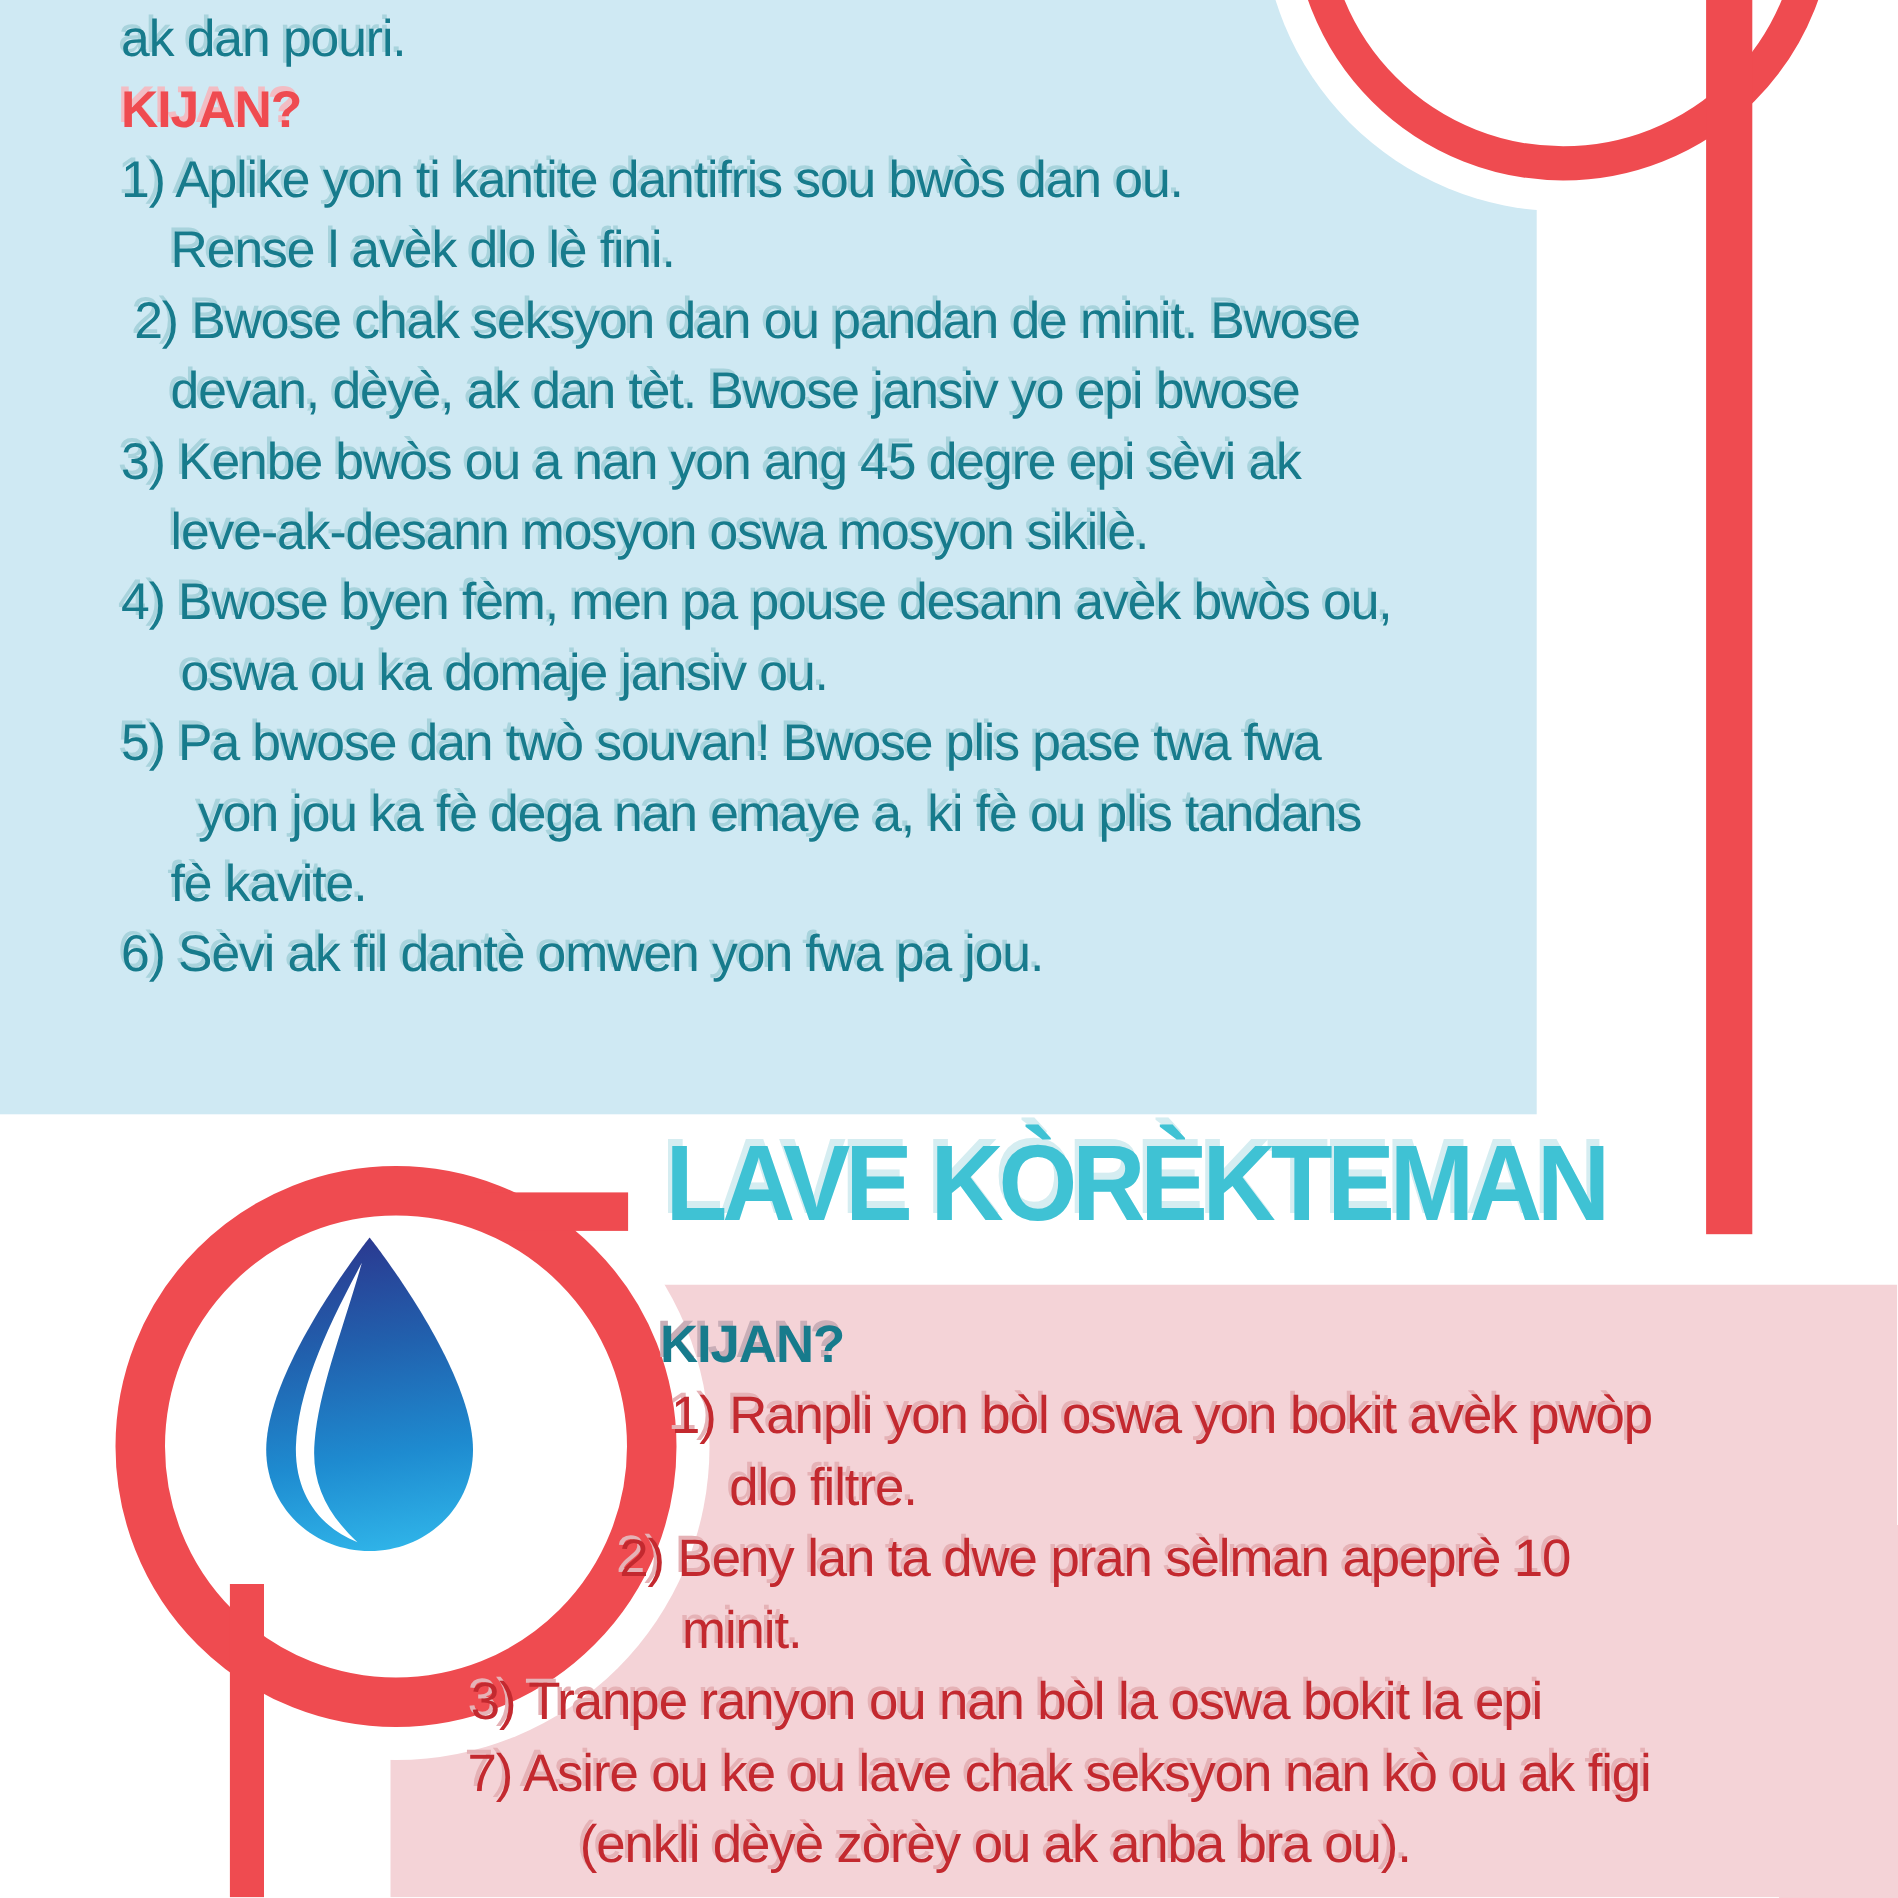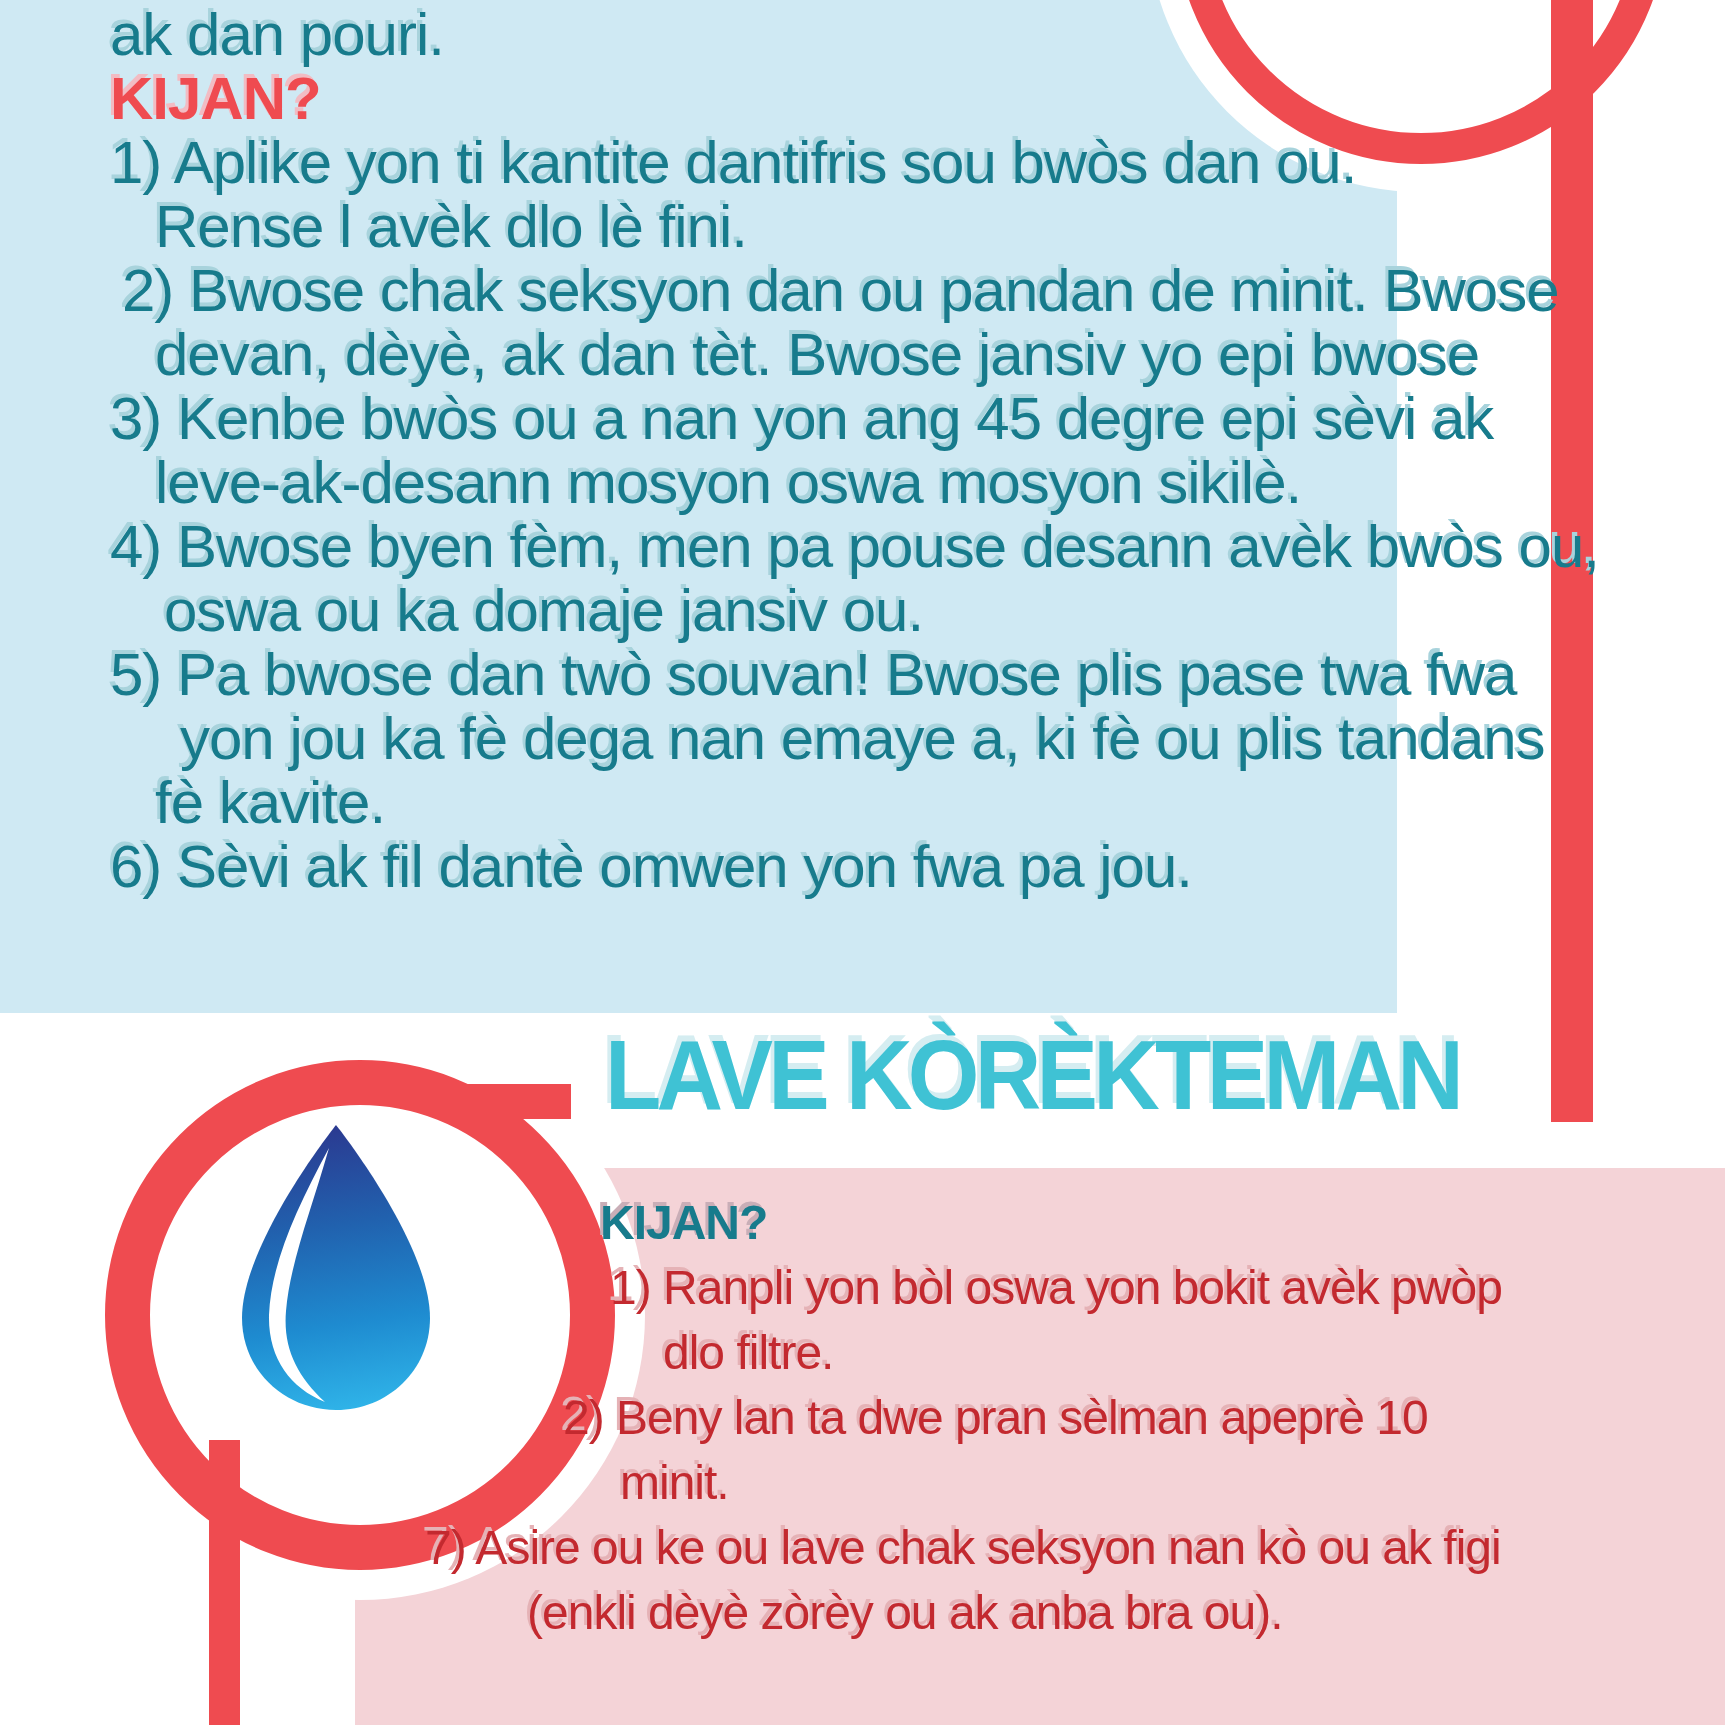--- a/index.html
+++ b/index.html
@@ -25,21 +25,21 @@
   
   .wash-title{
     position:absolute;left:605px;top:1026px;line-height:1;white-space:nowrap;
     font-size:98px;font-weight:bold;color:#3fc2d4;letter-spacing:-5px;
     transform:scaleX(0.94);transform-origin:left top;
     text-shadow:-4px -6px 0 #d5edf1;
   }
 
   
   .textblock{position:absolute;white-space:nowrap;}
-  .brush-text{left:110px;top:3px;font-size:60px;line-height:64px;letter-spacing:-1px;color:#177b8c;}
+  .brush-text{left:110px;top:3px;font-size:47px;line-height:64px;letter-spacing:-1px;color:#177b8c;}
   .wash-text{left:425px;top:1190px;font-size:48px;line-height:65px;letter-spacing:-1px;color:#c3292f;}
   .brush-text .line{text-shadow:-3px -4px 0 #a8d3dc;}
   .wash-text  .line{text-shadow:-3px -4px 0 #e5b2b6;}
   .brush-text .line.header{color:#ef4b50;font-weight:bold;text-shadow:-3px -4px 0 #f2bcc3;}
   .wash-text  .line.header{color:#177b8c;font-weight:bold;text-shadow:-3px -4px 0 #c9aeb7;}
 
   .drop-icon{position:absolute;left:233px;top:1123px;width:197px;height:287px;}
 </style>
 </head>
 <body>
@@ -86,17 +86,18 @@
       <div class="line cont" style="margin-left: 70px;">yon jou ka fè dega nan emaye a, ki fè ou plis tandans</div>
       <div class="line cont" style="margin-left: 45px;">fè kavite.</div>
       <div class="line step" style="margin-left: 0px;">6) Sèvi ak fil dantè omwen yon fwa pa jou.</div>
     </div>
   <div class="textblock wash-text" id="wash-lines">
       <div class="line header" style="margin-left: 175px;">KIJAN?</div>
       <div class="line step" style="margin-left: 185px;">1) Ranpli yon bòl oswa yon bokit avèk pwòp</div>
       <div class="line cont" style="margin-left: 238px;">dlo filtre.</div>
       <div class="line step" style="margin-left: 138px;">2) Beny lan ta dwe pran sèlman apeprè 10</div>
       <div class="line cont" style="margin-left: 195px;">minit.</div>
+      <div class="line step" style="margin-left: 3px;">3) Tranpe ranyon ou nan bòl la oswa bokit la epi</div>
       <div class="line step" style="margin-left: 0px;">7) Asire ou ke ou lave chak seksyon nan kò ou ak figi</div>
       <div class="line cont" style="margin-left: 102px;">(enkli dèyè zòrèy ou ak anba bra ou).</div>
     </div>
 
 </div>
 
 </body></html>

